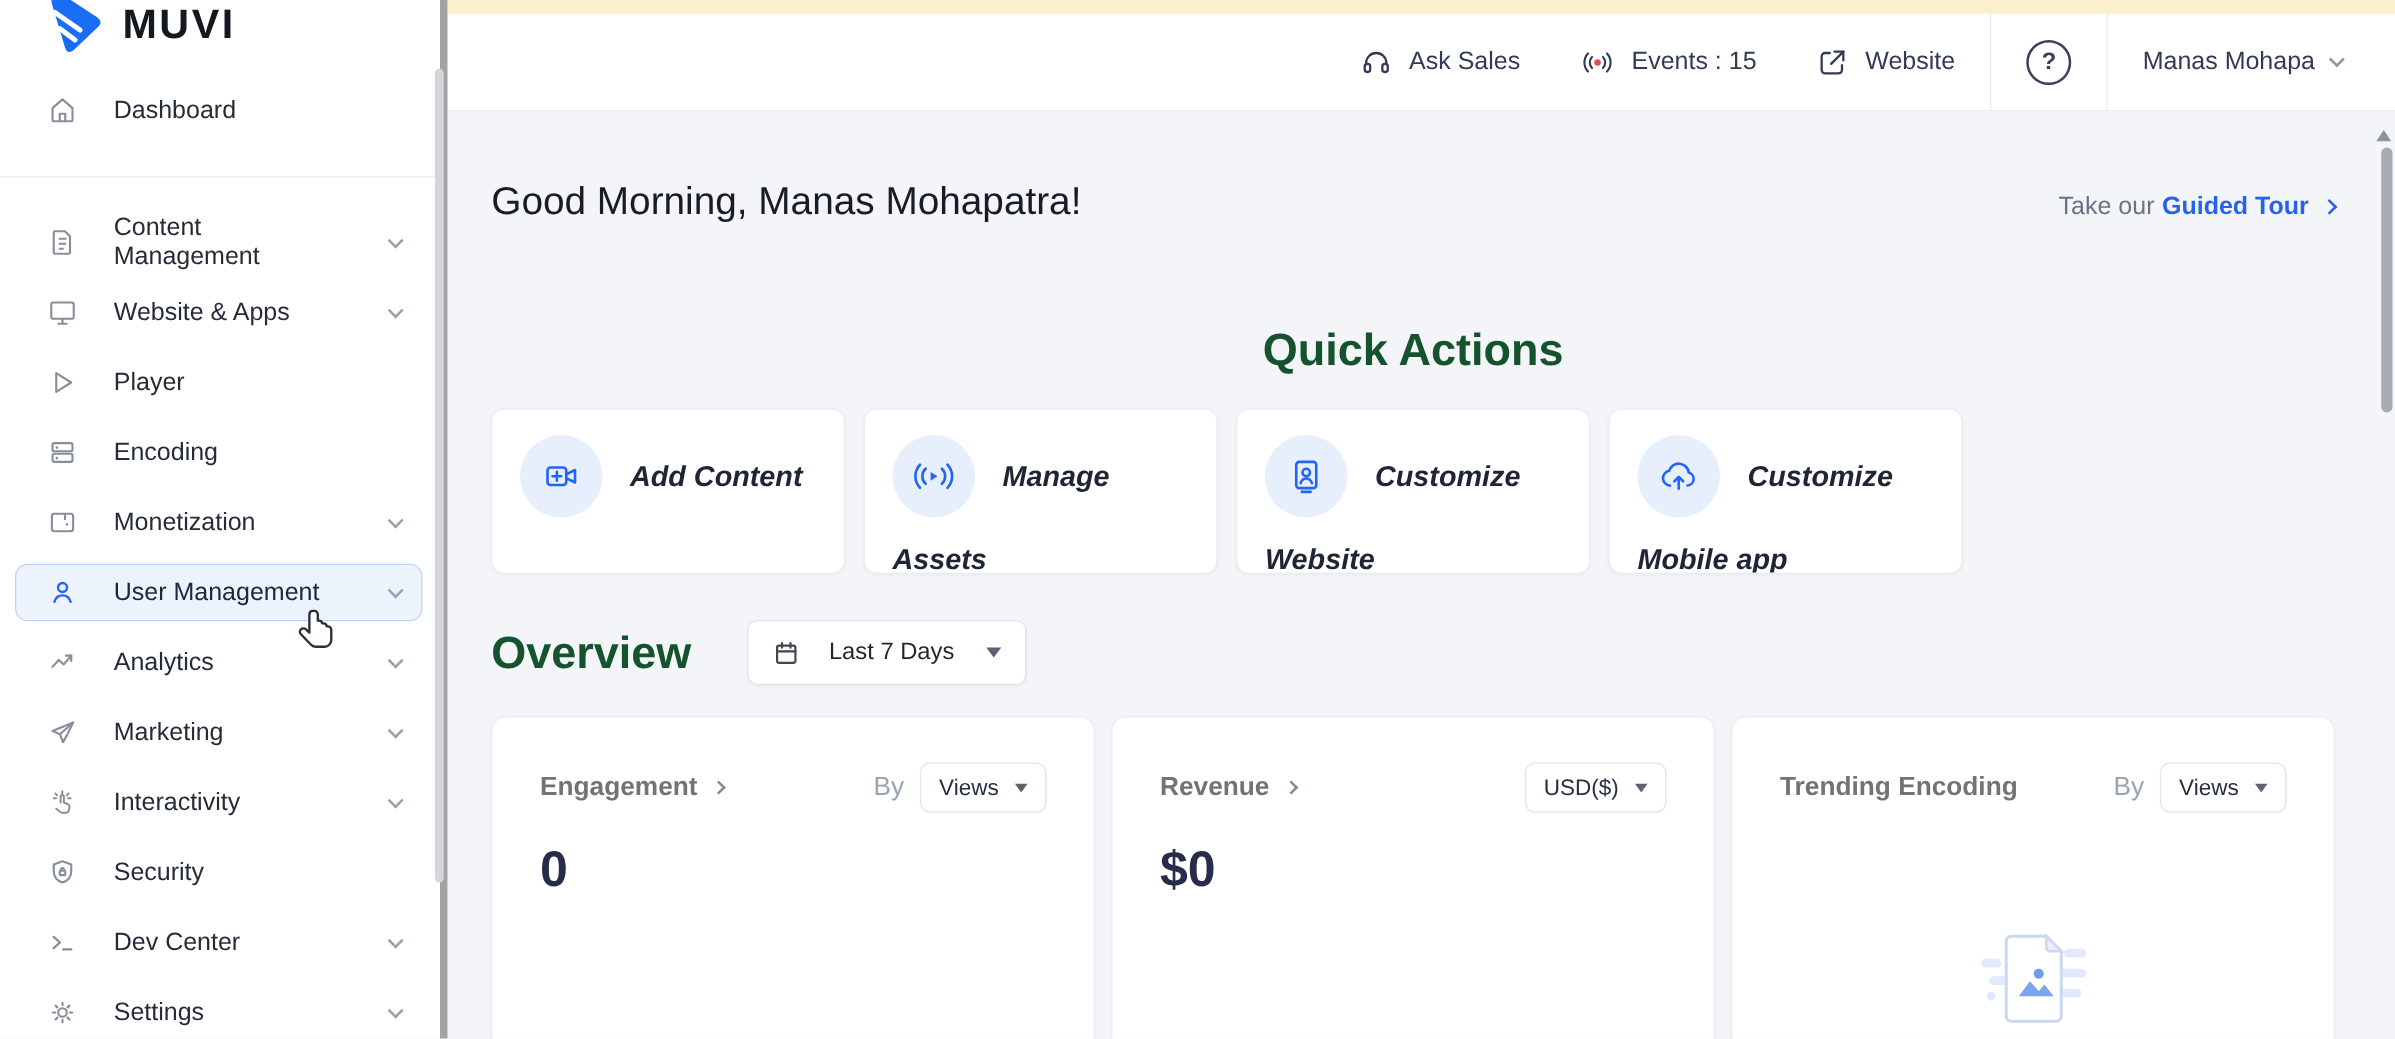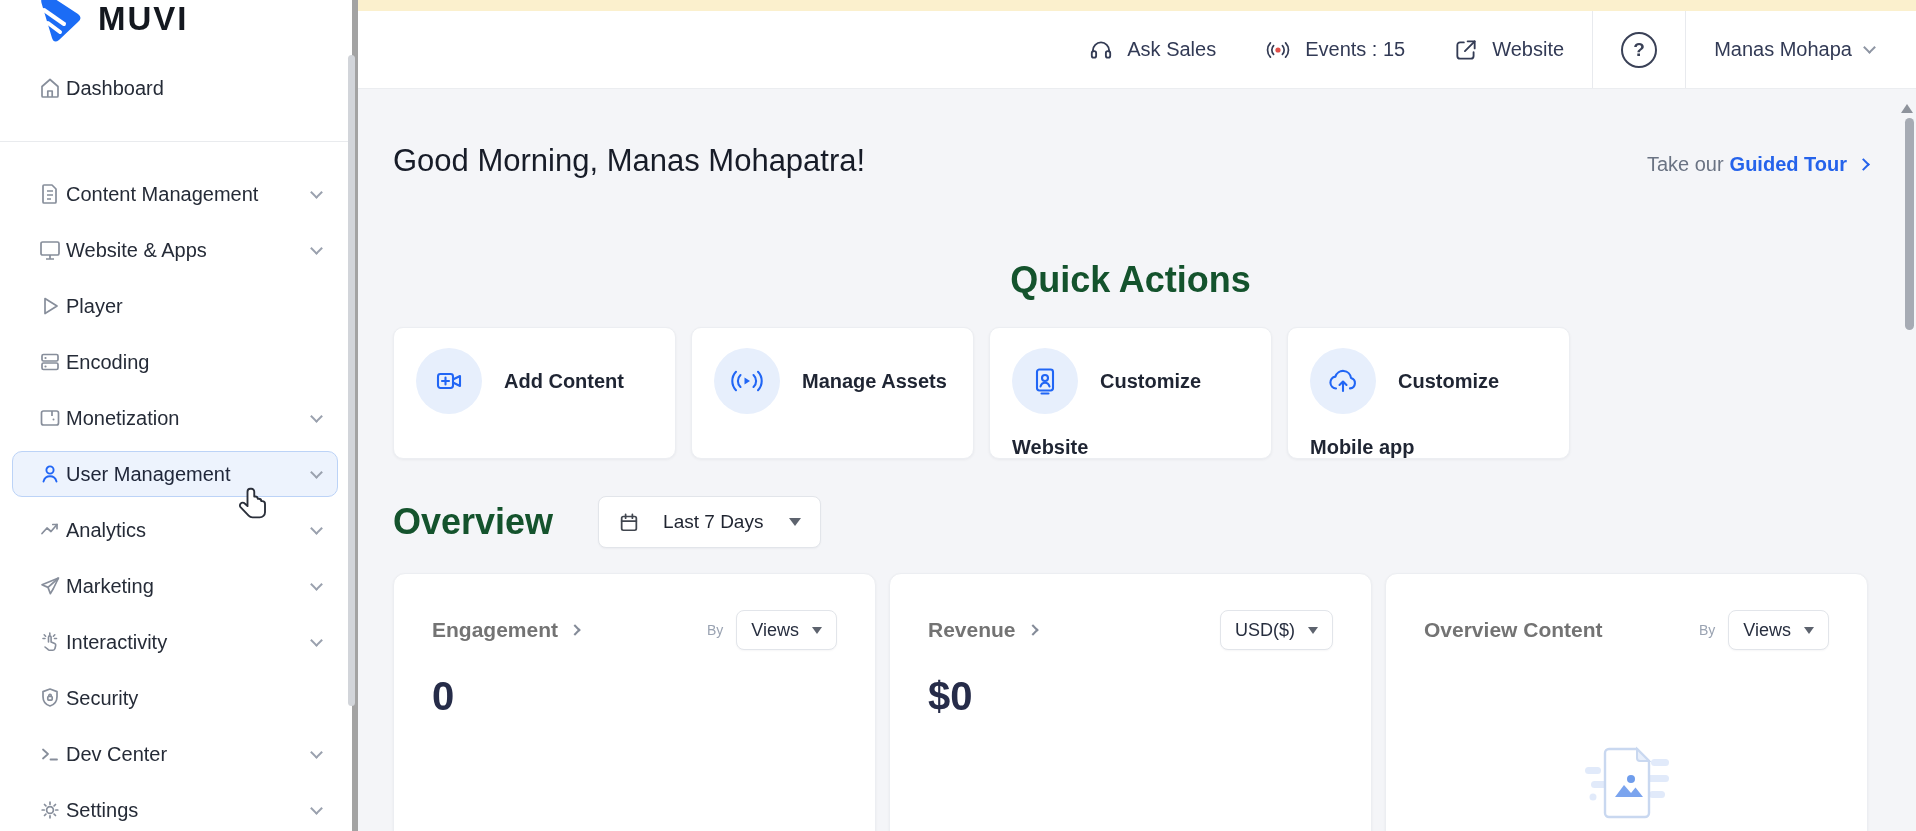--- a/index.html
+++ b/index.html
@@ -13,21 +13,21 @@
   
   .sidebar {
     position:absolute; left:0; top:0; width:358px; height:831px;
     background:#ffffff; border-right:6px solid #a3a3a3; z-index:6;
   }
   .logo-row { display:flex; align-items:center; gap:16px; padding:0 0 0 38px; margin-top:-7px; height:52px; }
   .logo-text { font-size:33px; font-weight:700; letter-spacing:2px; color:#14181f; }
   .nav { margin-top:20px; }
   .side-item {
     margin:0 14px 10px 12px; height:46px; border-radius:10px;
-    display:flex; align-items:center; padding:0 16px 0 25px; gap:4px;
+    display:flex; align-items:center; padding:0 16px 0 25px; gap:29px;
     border:1px solid transparent; position:relative; cursor:pointer;
   }
   .side-item .label { font-size:20px; color:#252b37; }
   .side-item.active { background:#edf3fd; border:1px solid #bcd3f7; }
   .side-item.active .label { color:#20273a; }
   .side-divider { height:1px; background:#e9ebee; margin:30px 0 29px 0; }
   .chev-down { width:9px; height:9px; border-right:2px solid #9aa1ae; border-bottom:2px solid #9aa1ae;
     transform:rotate(45deg); margin-left:auto; margin-top:-4px; }
   .side-scroll-thumb { position:absolute; left:348px; top:55px; width:7px; height:651px;
     background:#d2d5da; border-radius:4px; }
@@ -58,38 +58,38 @@
   .chev-right-blue { width:9px; height:9px; border-top:2.4px solid #2563eb; border-right:2.4px solid #2563eb;
     transform:rotate(45deg); margin-left:6px; }
 
   .section-title { font-size:36px; font-weight:700; color:#14532d;text-align:center; }
   .qa-title { margin-top:80px; }
   .qa-row { display:flex; gap:15px; margin-top:26px; width:1475px; }
   .qa-card { width:283px; height:132px; background:#fff; border:1px solid #eceef2; border-radius:10px;
     padding:20px 22px; box-shadow:0 1px 3px rgba(16,24,40,.05); cursor:pointer; overflow:hidden; }
   .qa-icon { float:left; width:66px; height:66px; border-radius:50%; background:#e7effc;
     display:flex; align-items:center; justify-content:center; margin-right:22px; }
-  .qa-label { font-size:20px; font-weight:700; color:#1f2533; line-height:66px; }
+  .qa-label { font-size:23px; font-weight:700; color:#1f2533; line-height:66px;font-style:italic; }
 
   .overview-row { display:flex; align-items:center; gap:45px; margin-top:37px; }
   .date-btn { height:52px; background:#fff; border:1px solid #e2e5ea; border-radius:8px;
     display:flex; align-items:center; gap:23px; padding:0 19px; cursor:pointer; font-size:19px; color:#1f2430;
     box-shadow:0 1px 2px rgba(16,24,40,.04); }
   .caret-down { width:0; height:0; border-left:6px solid transparent; border-right:6px solid transparent;
     border-top:8px solid #5d636e; margin-left:3px; }
 
   .stats-row { display:flex; gap:13px; margin-top:25px; width:1475px; }
   .stat-card { width:483px; height:420px; background:#fff; border:1px solid #eceef2; border-radius:12px;
     padding:36px 38px; box-shadow:0 1px 3px rgba(16,24,40,.05); }
   .stat-head { display:flex; align-items:center; }
   .stat-title { font-size:21px; font-weight:700; color:#737373; display:flex; align-items:center; cursor:pointer; }
   .chev-right-gray { width:8px; height:8px; border-top:2px solid #848b98; border-right:2px solid #848b98;
     transform:rotate(45deg); margin-left:13px; }
   .stat-right { margin-left:auto; display:flex; align-items:center; gap:13px; }
-  .by-label { font-size:14px; color:#9aa3b2; }
+  .by-label { font-size:21px; color:#9aa3b2; }
   .mini-btn { height:40px; background:#fff; border:1px solid #e2e5ea; border-radius:8px;
     display:flex; align-items:center; gap:10px; padding:0 14px; font-size:18px; color:#272e3f; cursor:pointer;
     box-shadow:0 1px 2px rgba(16,24,40,.04); }
   .mini-btn .caret-down { border-top-width:7px; border-left-width:5px; border-right-width:5px; }
   .big-value { margin-top:24px; font-size:40px; font-weight:700; color:#262c49; }
 
   .empty-wrap { margin-top:89px; display:flex; flex-direction:column; align-items:center; }
 
   
   .main-scroll-arrow { position:absolute; right:3px; top:104px; width:0; height:0;
@@ -416,21 +416,21 @@
             <span class="caret-down"></span>
           </div>
         </div>
       </div>
       <div class="big-value">$0</div>
     </div>
 
     <div class="stat-card">
       <div class="stat-head">
         <div class="stat-title">
-          <span>Overview Content</span>
+          <span>Trending Encoding</span>
         </div>
         <div class="stat-right">
           <span class="by-label">By</span>
           <div class="mini-btn">
             <span>Views</span>
             <span class="caret-down"></span>
           </div>
         </div>
       </div>
       <div class="empty-wrap">

